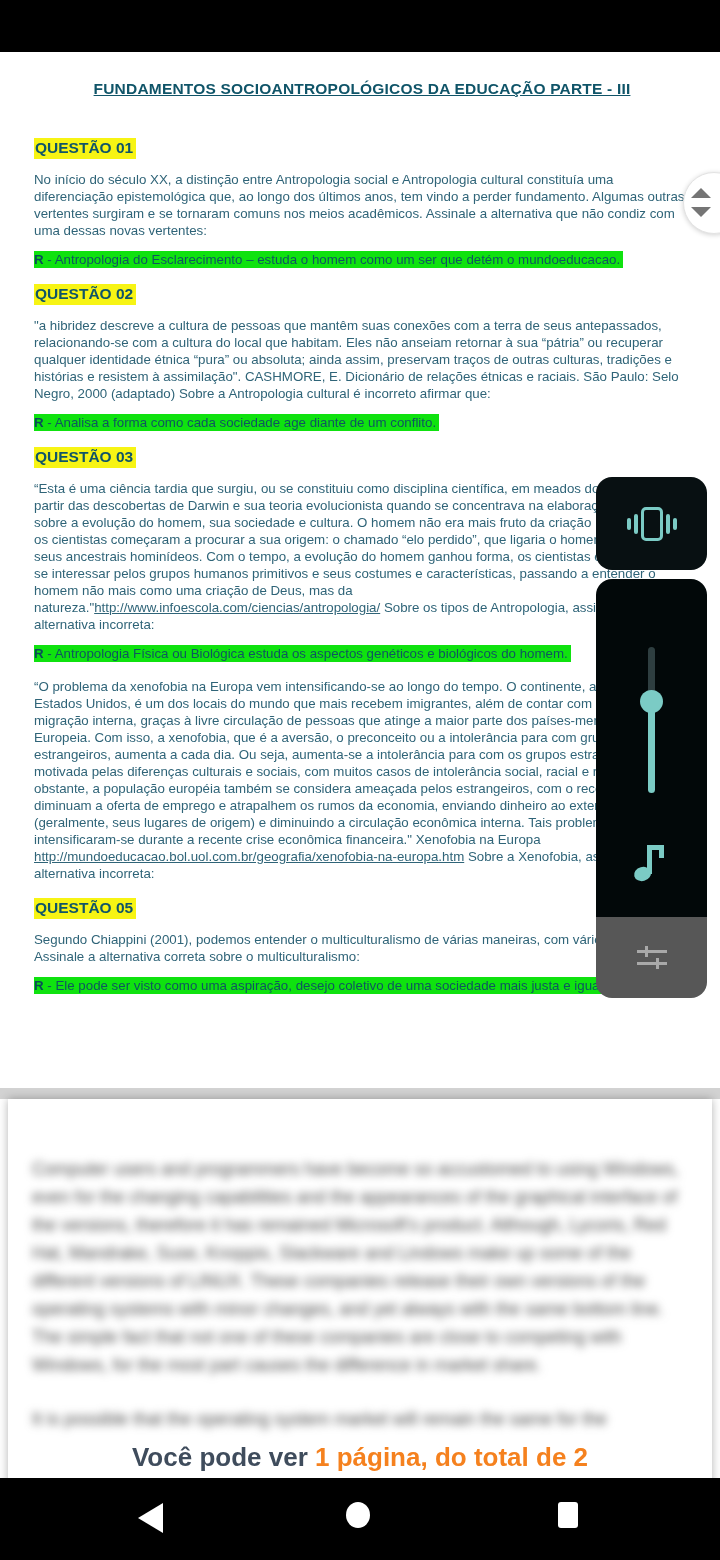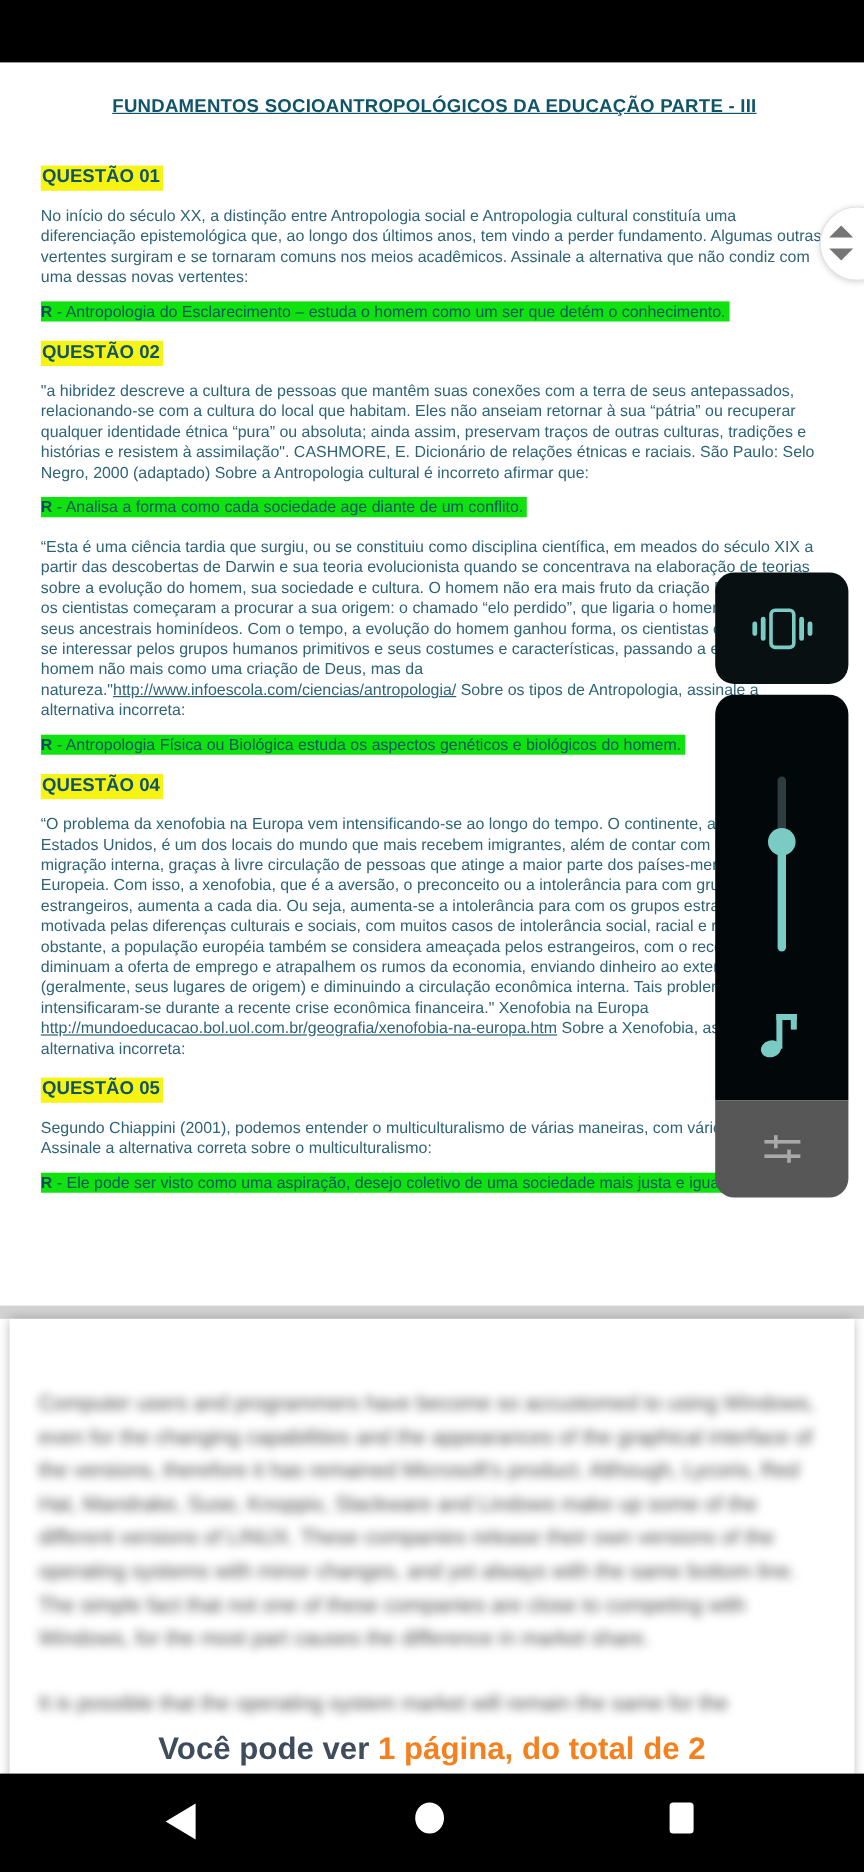--- a/index.html
+++ b/index.html
@@ -84,36 +84,36 @@
 <div class="screen">
 
   <div class="status-bar"></div>
 
   <div class="doc">
     <div class="doc-title">FUNDAMENTOS SOCIOANTROPOLÓGICOS DA EDUCAÇÃO PARTE - III</div>
 
     <section class="q">
       <div class="q-header"><span class="q-header-text">QUESTÃO 01</span></div>
       <p class="q-body"><span>No início do século XX, a distinção entre Antropologia social e Antropologia cultural constituía uma diferenciação epistemológica que, ao longo dos últimos anos, tem vindo a perder fundamento. Algumas outras vertentes surgiram e se tornaram comuns nos meios acadêmicos. Assinale a alternativa que não condiz com uma dessas novas vertentes:</span><a class="doc-link"></a><span></span></p>
-      <p class="q-answer"><span class="hl-green"><span class="r">R</span><span> - Antropologia do Esclarecimento – estuda o homem como um ser que detém o conhecimento.</span></span></p>
+      <p class="q-answer"><span class="hl-green"><span class="r">R</span><span> - Antropologia do Esclarecimento – estuda o homem como um ser que detém o mundoeducacao.</span></span></p>
     </section>
 
     <section class="q">
       <div class="q-header"><span class="q-header-text">QUESTÃO 02</span></div>
       <p class="q-body"><span>"a hibridez descreve a cultura de pessoas que mantêm suas conexões com a terra de seus antepassados, relacionando-se com a cultura do local que habitam. Eles não anseiam retornar à sua “pátria” ou recuperar qualquer identidade étnica “pura” ou absoluta; ainda assim, preservam traços de outras culturas, tradições e histórias e resistem à assimilação". CASHMORE, E. Dicionário de relações étnicas e raciais. São Paulo: Selo Negro, 2000 (adaptado) Sobre a Antropologia cultural é incorreto afirmar que:</span><a class="doc-link"></a><span></span></p>
       <p class="q-answer"><span class="hl-green"><span class="r">R</span><span> - Analisa a forma como cada sociedade age diante de um conflito.</span></span></p>
     </section>
 
     <section class="q">
+      <div class="q-header"><span class="q-header-text">QUESTÃO 03</span></div>
       <p class="q-body"><span>“Esta é uma ciência tardia que surgiu, ou se constituiu como disciplina científica, em meados do século XIX a partir das descobertas de Darwin e sua teoria evolucionista quando se concentrava na elaboração de teorias sobre a evolução do homem, sua sociedade e cultura. O homem não era mais fruto da criação Divina, então os cientistas começaram a procurar a sua origem: o chamado “elo perdido”, que ligaria o homem moderno a seus ancestrais hominídeos. Com o tempo, a evolução do homem ganhou forma, os cientistas começaram a se interessar pelos grupos humanos primitivos e seus costumes e características, passando a entender o homem não mais como uma criação de Deus, mas da natureza."</span><a class="doc-link">http://www.infoescola.com/ciencias/antropologia/</a><span> Sobre os tipos de Antropologia, assinale a alternativa incorreta:</span></p>
       <p class="q-answer"><span class="hl-green"><span class="r">R</span><span> - Antropologia Física ou Biológica estuda os aspectos genéticos e biológicos do homem.</span></span></p>
     </section>
 
     <section class="q">
-      <div class="q-header"><span class="q-header-text">QUESTÃO 04</span></div>
       <p class="q-body"><span>“O problema da xenofobia na Europa vem intensificando-se ao longo do tempo. O continente, assim como os Estados Unidos, é um dos locais do mundo que mais recebem imigrantes, além de contar com uma elevada migração interna, graças à livre circulação de pessoas que atinge a maior parte dos países-membros da União Europeia. Com isso, a xenofobia, que é a aversão, o preconceito ou a intolerância para com grupos estrangeiros, aumenta a cada dia. Ou seja, aumenta-se a intolerância para com os grupos estrangeiros, motivada pelas diferenças culturais e sociais, com muitos casos de intolerância social, racial e religiosa. Não obstante, a população européia também se considera ameaçada pelos estrangeiros, com o receio de que eles diminuam a oferta de emprego e atrapalhem os rumos da economia, enviando dinheiro ao exterior (geralmente, seus lugares de origem) e diminuindo a circulação econômica interna. Tais problemas intensificaram-se durante a recente crise econômica financeira." Xenofobia na Europa </span><a class="doc-link">http://mundoeducacao.bol.uol.com.br/geografia/xenofobia-na-europa.htm</a><span> Sobre a Xenofobia, assinale a alternativa incorreta:</span></p>
     </section>
 
     <section class="q">
       <div class="q-header"><span class="q-header-text">QUESTÃO 05</span></div>
       <p class="q-body"><span>Segundo Chiappini (2001), podemos entender o multiculturalismo de várias maneiras, com vários olhares. Assinale a alternativa correta sobre o multiculturalismo:</span><a class="doc-link"></a><span></span></p>
       <p class="q-answer"><span class="hl-green"><span class="r">R</span><span> - Ele pode ser visto como uma aspiração, desejo coletivo de uma sociedade mais justa e igualitária no respeito às diferenças.</span></span></p>
     </section>
   </div>
 

